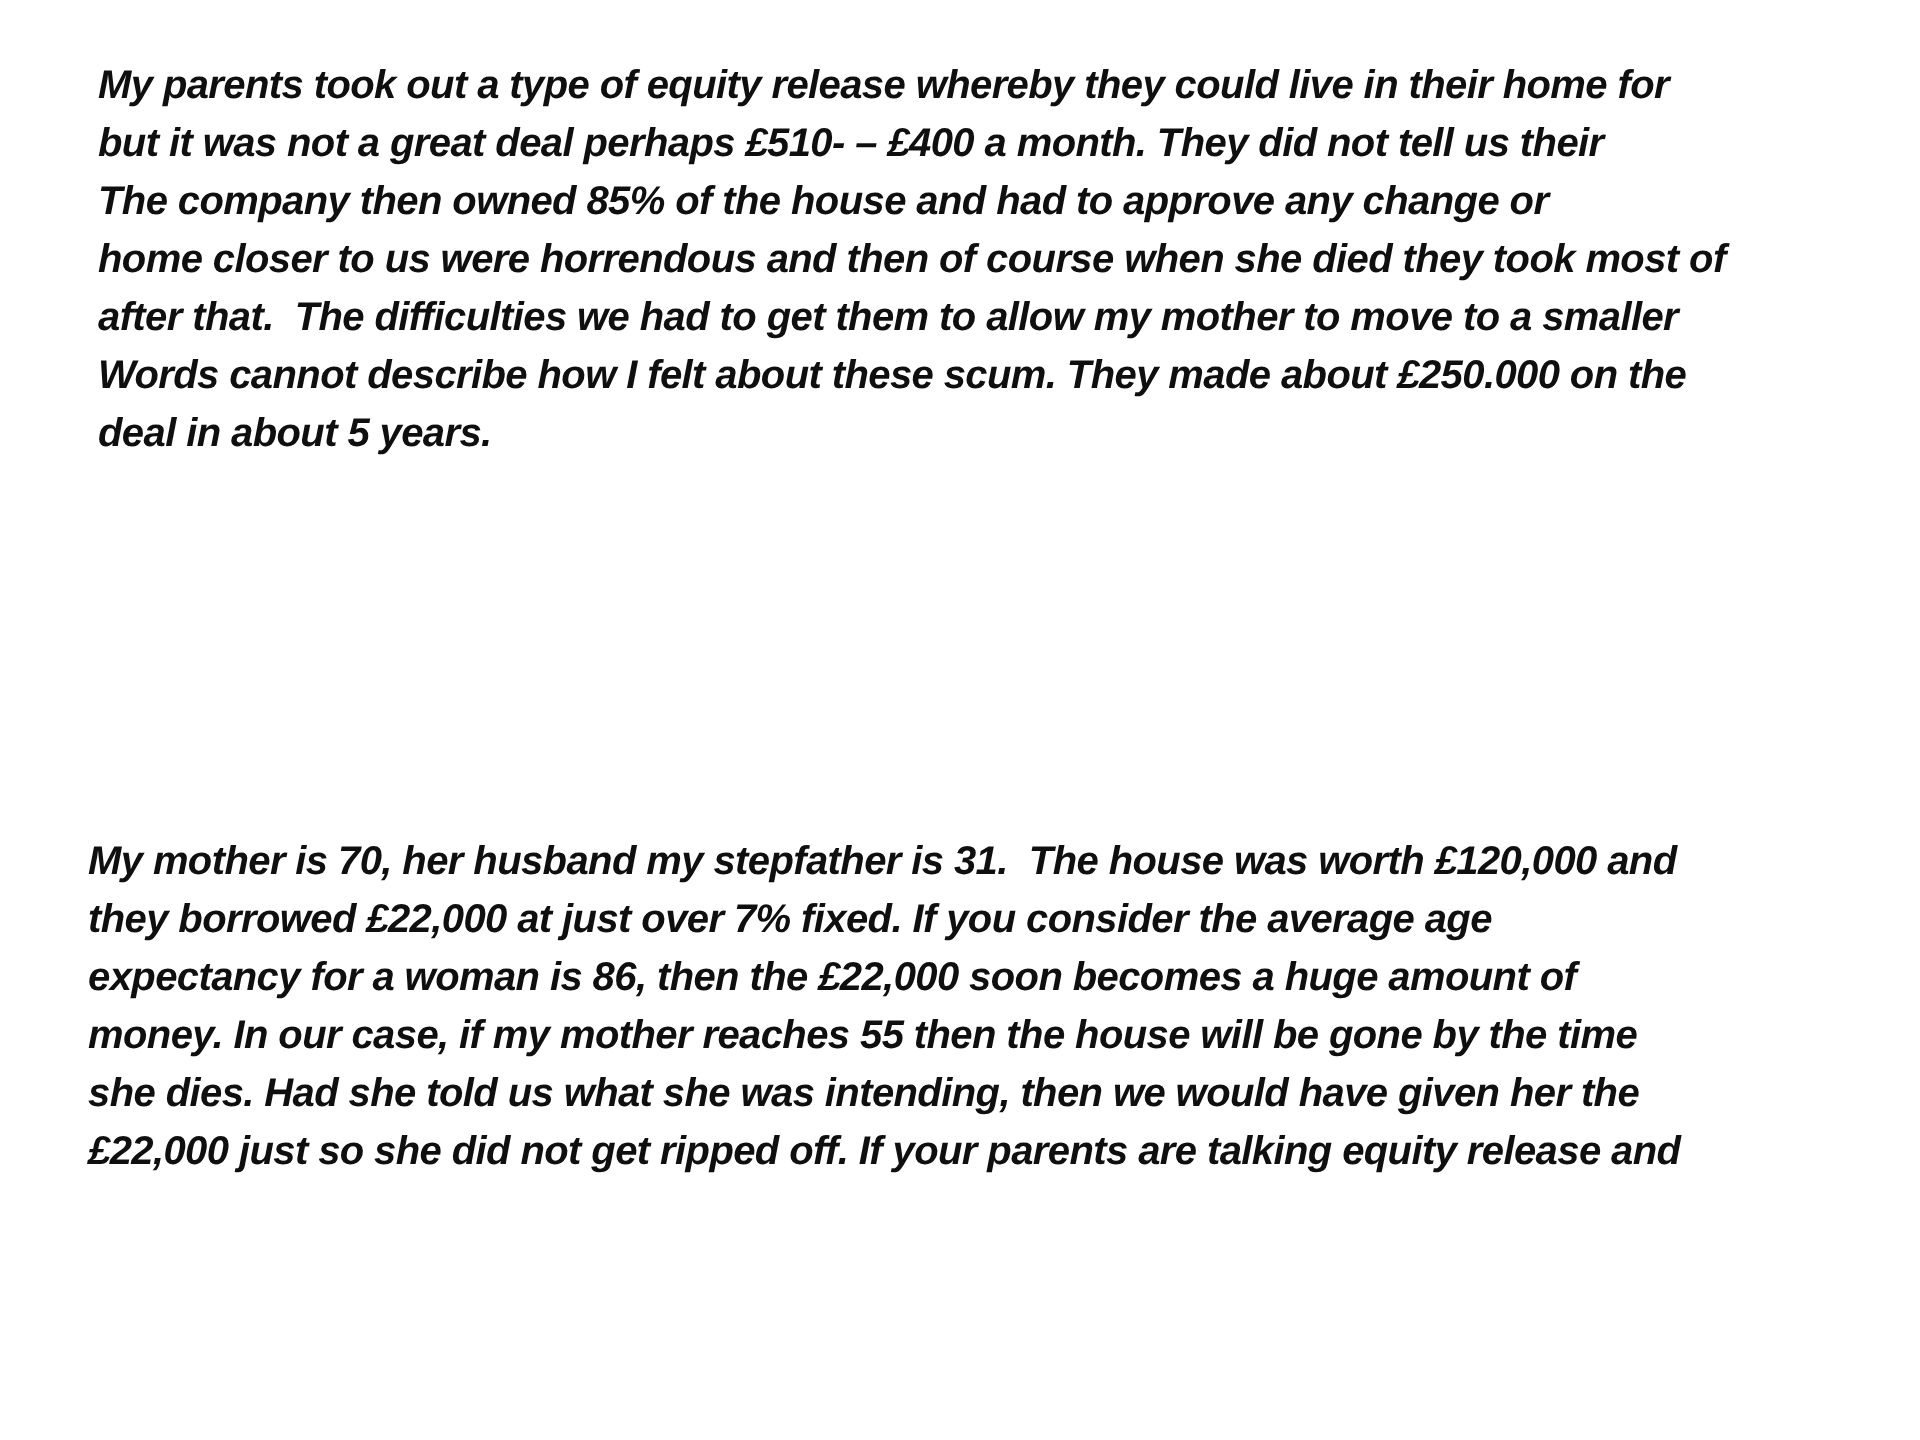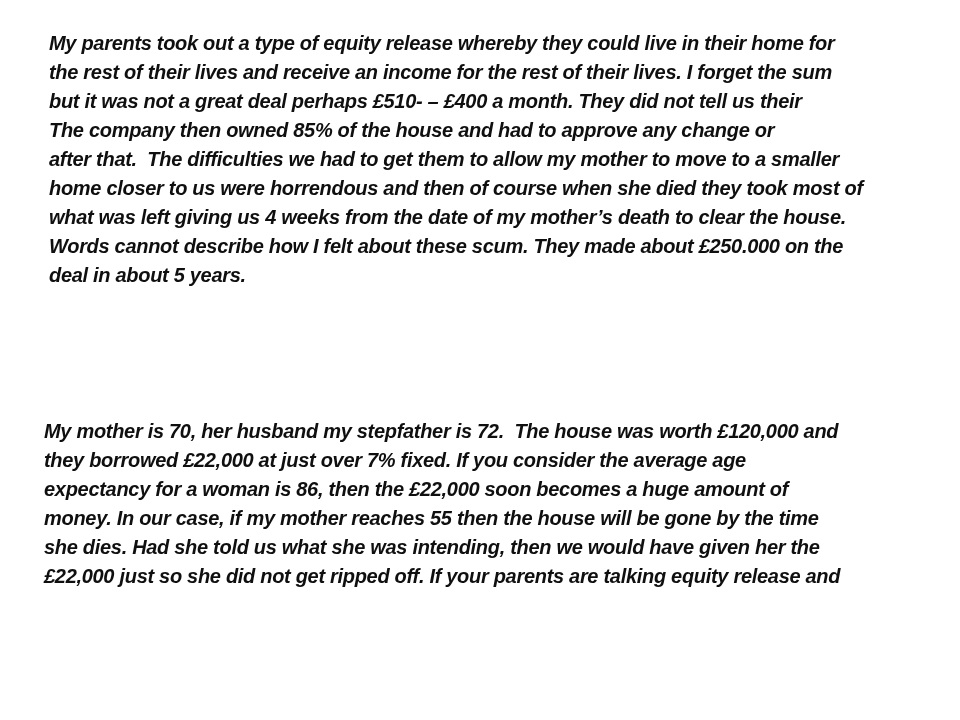--- a/index.html
+++ b/index.html
@@ -31,30 +31,28 @@
   }
   .para-1 { left: 49px; top: 29px; }
   .para-2 { left: 44px; top: 417px; }
 </style>
 </head>
 <body style="background: rgb(255, 255, 255);">
 
 <div class="slide" style="color: rgb(15, 15, 15);">
   <div class="para para-1">
       <div class="line">My parents took out a type of equity release whereby they could live in their home for</div>
-      <div class="line">the rest of their lives and receive an income for the rest of their lives. I forget the sum</div>
       <div class="line">but it was not a great deal perhaps £510- – £400 a month. They did not tell us their</div>
       <div class="line">The company then owned 85% of the house and had to approve any change or</div>
+      <div class="line">home closer to us were horrendous and then of course when she died they took most of</div>
       <div class="line">after that.  The difficulties we had to get them to allow my mother to move to a smaller</div>
-      <div class="line">home closer to us were horrendous and then of course when she died they took most of</div>
-      <div class="line">what was left giving us 4 weeks from the date of my mother’s death to clear the house.</div>
       <div class="line">Words cannot describe how I felt about these scum. They made about £250.000 on the</div>
       <div class="line">deal in about 5 years.</div>
     </div>
   <div class="para para-2">
-      <div class="line">My mother is 70, her husband my stepfather is 72.  The house was worth £120,000 and</div>
+      <div class="line">My mother is 70, her husband my stepfather is 31.  The house was worth £120,000 and</div>
       <div class="line">they borrowed £22,000 at just over 7% fixed. If you consider the average age</div>
       <div class="line">expectancy for a woman is 86, then the £22,000 soon becomes a huge amount of</div>
       <div class="line">money. In our case, if my mother reaches 55 then the house will be gone by the time</div>
       <div class="line">she dies. Had she told us what she was intending, then we would have given her the</div>
       <div class="line">£22,000 just so she did not get ripped off. If your parents are talking equity release and</div>
     </div>
 </div>
 
 </body></html>

